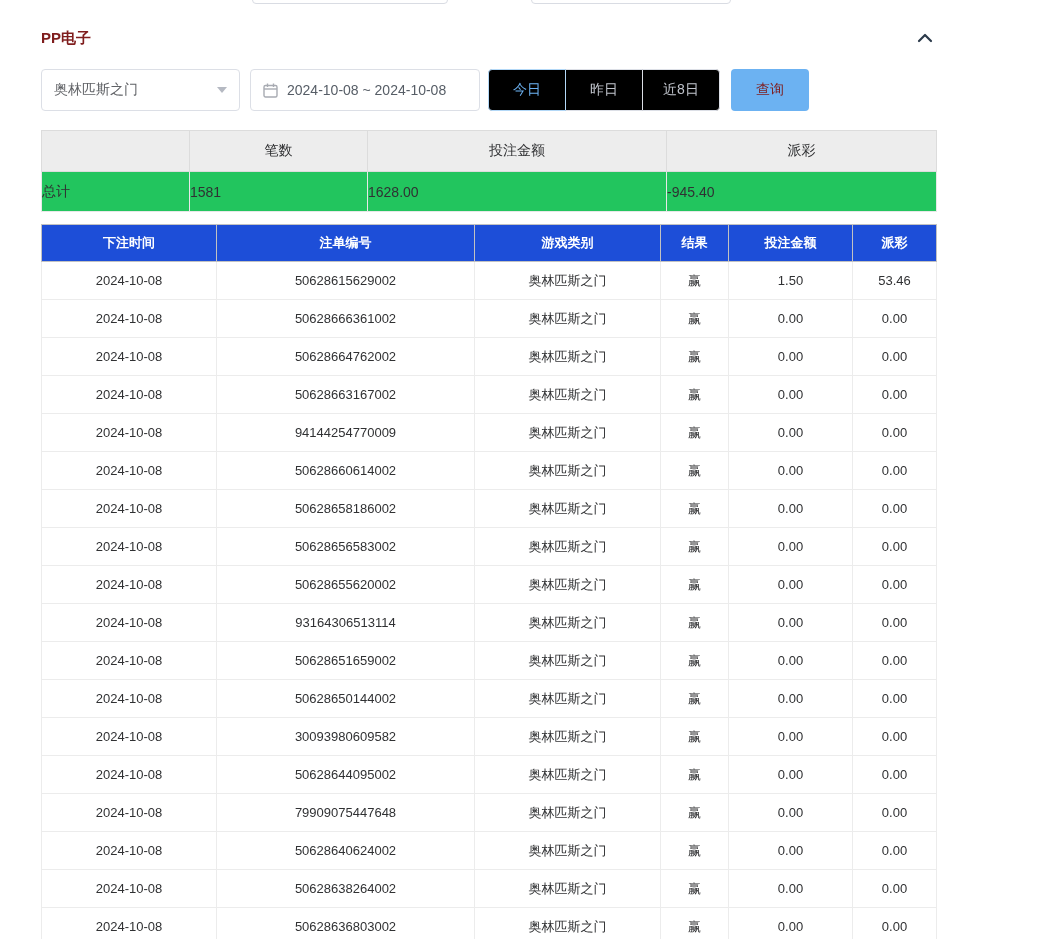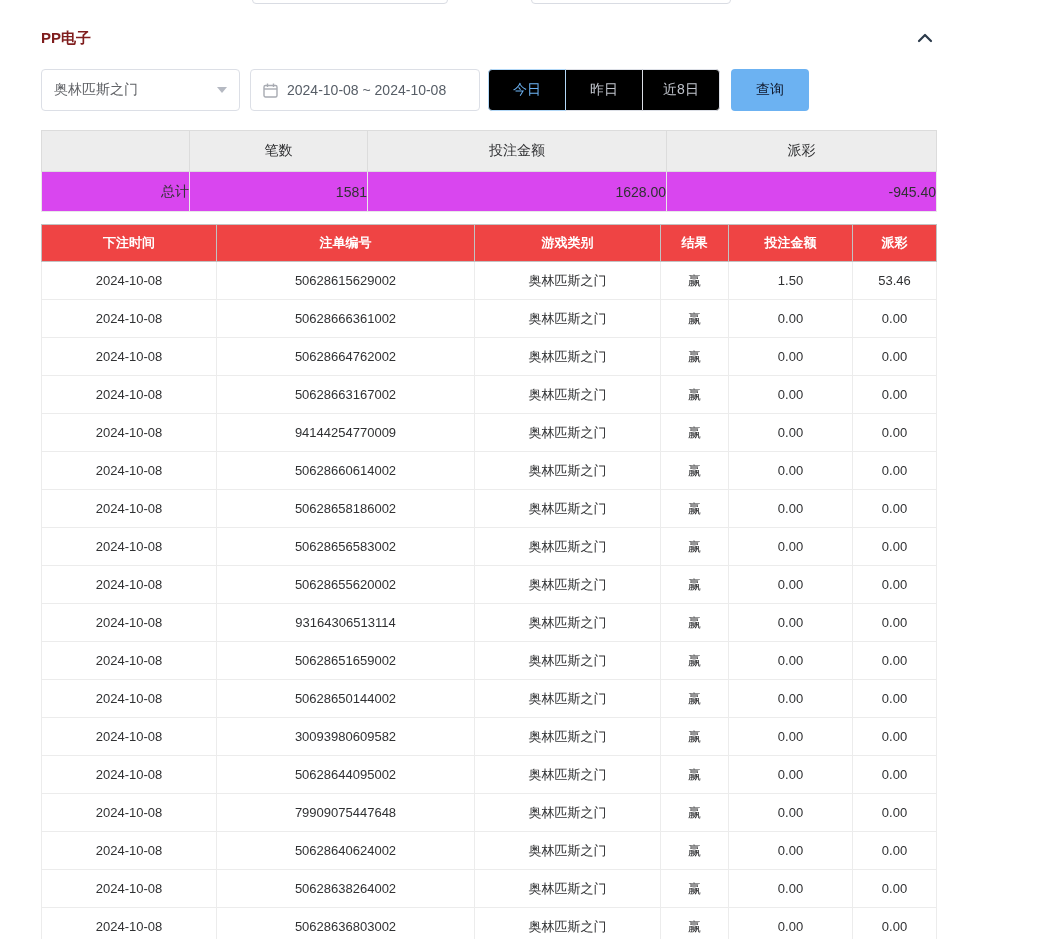--- a/index.html
+++ b/index.html
@@ -24,35 +24,35 @@
 
   .date-box { width:230px; height:42px; border:1px solid #dcdfe6; border-radius:4px; display:flex; align-items:center; padding:0 12px; margin-left:10px; font-size:14px; color:#565d66; background:#fff; cursor:pointer; }
   .cal-icon { margin-right:9px; display:flex; align-items:center; }
 
   .btn-group { display:flex; margin-left:8px; }
   .qbtn { height:42px; min-width:78px; padding:0 18px; background:#000000; border:1px solid #dcdfe6; font-size:14px; color:#c0c4cc; cursor:pointer; margin-left:-1px; position:relative; }
   .qbtn:first-child { border-radius:4px 0 0 4px; margin-left:0; }
   .qbtn:last-child { border-radius:0 4px 4px 0; }
   .qbtn.active { color:#6cb2f2; border-color:#b3d8f7; z-index:2; }
 
-  .search-btn { height:42px; width:78px; margin-left:11px; background:#6cb2f2; color:#0f172a; border:none; border-radius:4px; font-size:14px; cursor:pointer; font-family:inherit; }
+  .search-btn { height:42px; width:78px; margin-left:11px; background:#6cb2f2; color:#7f1d1d; border:none; border-radius:4px; font-size:14px; cursor:pointer; font-family:inherit; }
 
   table { border-collapse:collapse; width:895px; table-layout:fixed; }
 
   
   .summary { margin-top:19px; }
   .summary th { height:41px; background:#ededed; border:1px solid #dcdcdc; font-size:14px; font-weight:normal; color:#303133; text-align:center; }
-  .summary td { height:40px; background:#d946ef; border:1px solid #e8e8e8; font-size:14px; text-align:right; color:#303133; }
+  .summary td { height:40px; background:#22c55e; border:1px solid #e8e8e8; font-size:14px; text-align:left; color:#303133; }
   .summary col.c0 { width:148px; } .summary col.c1 { width:178px; }
   .summary col.c2 { width:299px; } .summary col.c3 { width:270px; }
   .neg { color:#f56c6c; }
 
   
   .records { margin-top:12px; }
-  .records th { height:37px; background:#ef4444; color:#fff; font-size:13px; font-weight:bold; text-align:center; border:1px solid #c2c2c2; }
+  .records th { height:37px; background:#1d4ed8; color:#fff; font-size:13px; font-weight:bold; text-align:center; border:1px solid #c2c2c2; }
   .records td { height:38px; background:#fff; border:1px solid #ececec; font-size:13px; color:#303133; text-align:center; }
   .records col.c0 { width:175px; } .records col.c1 { width:258px; }
   .records col.c2 { width:186px; } .records col.c3 { width:68px; }
   .records col.c4 { width:124px; } .records col.c5 { width:84px; }
 </style>
 </head>
 <body>
 
 <div class="page">
 

